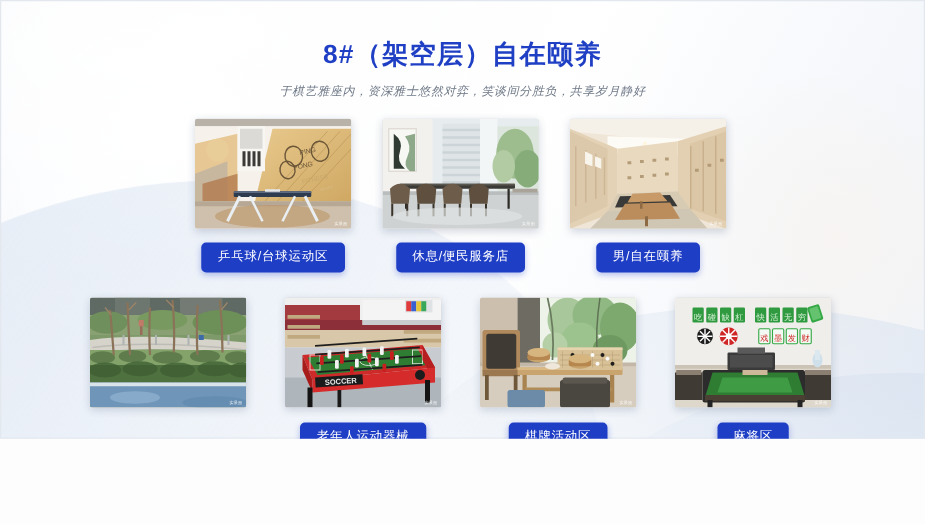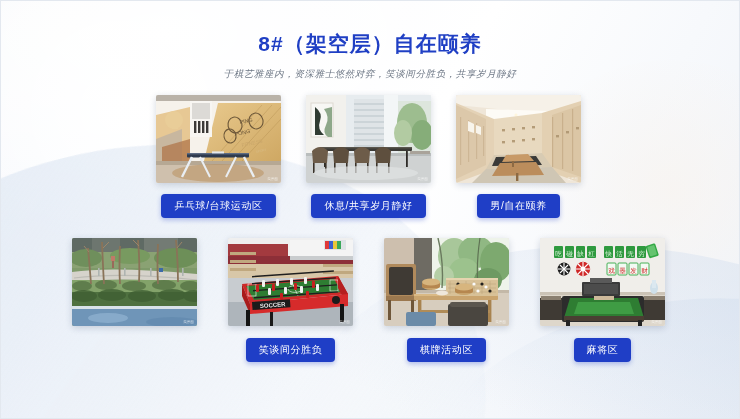--- a/index.html
+++ b/index.html
@@ -2,21 +2,21 @@
 <html><head>
 <meta charset="utf-8">
 <style>
   html,body{margin:0;padding:0;}
   body{
     width:740px;height:419px;overflow:hidden;
     font-family:"Liberation Sans","DejaVu Sans",sans-serif;
     background:#fdfdfe;
   }
   #slide{
-    position:relative;width:740px;height:419px;box-sizing:border-box;
+    position:relative;width:740px;height:351px;box-sizing:border-box;
     background:
       radial-gradient(ellipse 640px 300px at 22% 8%, #ffffff 0%, rgba(255,255,255,0) 70%),
       linear-gradient(118deg,#f4f7fb 0%,#fbfcfe 28%,#ffffff 52%,#f7f9fc 74%,#eef2f8 100%);
     overflow:hidden;
   }
   
   .swoosh{position:absolute;pointer-events:none;}
   .sw1{left:-230px;top:150px;width:720px;height:560px;border-radius:50%;
        background:linear-gradient(140deg,rgba(222,231,243,.85),rgba(255,255,255,0));
        transform:rotate(-14deg);filter:blur(0.6px);}
@@ -194,21 +194,21 @@
                 <path d="M0 6 q8-8 16 0 l-1 12 h-14 z" fill="#5e4f3e"></path>
                 <rect x="1" y="18" width="1.6" height="10" fill="#3a332a"></rect>
                 <rect x="13" y="18" width="1.6" height="10" fill="#3a332a"></rect>
               </g>
           </g>
           <rect x="104" y="56" width="20" height="3" fill="#a9a39a"></rect>
           <ellipse cx="60" cy="78" rx="52" ry="7" fill="#dfe2e2" opacity=".7"></ellipse>
         </svg>
         <div class="wm">实景图</div>
       </div>
-      <div class="label">休息/共享岁月静好</div>
+      <div class="label">休息/便民服务店</div>
     </div>
 
     <div class="cell">
       <div class="photo">
         <svg viewBox="0 0 125 88" xmlns="http://www.w3.org/2000/svg">
           <rect width="125" height="88" fill="#efe6d8"></rect>
           <polygon points="0,0 125,0 125,22 0,10" fill="#f6f1e8"></polygon>
           <polygon points="30,14 95,16 95,30 30,28" fill="#fdfbf6"></polygon>
           <circle cx="60" cy="20" r="1.6" fill="#fff6dd"></circle>
             <circle cx="80" cy="22" r="1.6" fill="#fff6dd"></circle>
@@ -391,21 +391,21 @@
             <rect x="24" y="64" width="38" height="8" fill="#1b1b1b" transform="rotate(-4 24 64)"></rect>
             <text x="32" y="70" font-size="6" font-weight="bold" font-family="Liberation Sans, sans-serif" fill="#e8e8e8" transform="rotate(-4 32 70)">SOCCER</text>
             <circle cx="108" cy="62" r="4" fill="#1c1c1c"></circle>
             <rect x="18" y="72" width="4" height="16" fill="#141414"></rect>
             <rect x="112" y="66" width="4" height="18" fill="#141414"></rect>
             <rect x="42" y="74" width="3" height="14" fill="#1a1a1a"></rect>
           </g>
         </svg>
         <div class="wm">实景图</div>
       </div>
-      <div class="label">笑谈间分胜负</div>
+      <div class="label">老年人运动器械</div>
     </div>
 
     <div class="cell">
       <div class="photo">
         <svg viewBox="0 0 125 88" xmlns="http://www.w3.org/2000/svg">
           <rect width="125" height="88" fill="#efeae2"></rect>
           <rect x="0" y="0" width="30" height="60" fill="#cdbfae"></rect>
           <rect x="30" y="0" width="18" height="58" fill="#6e6b63"></rect>
           <rect x="48" y="0" width="77" height="56" fill="#eef3ea"></rect>
           <g>

